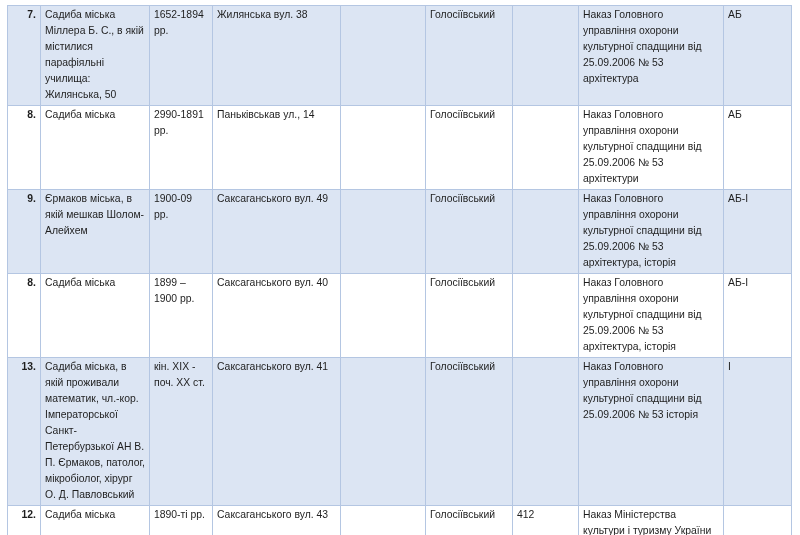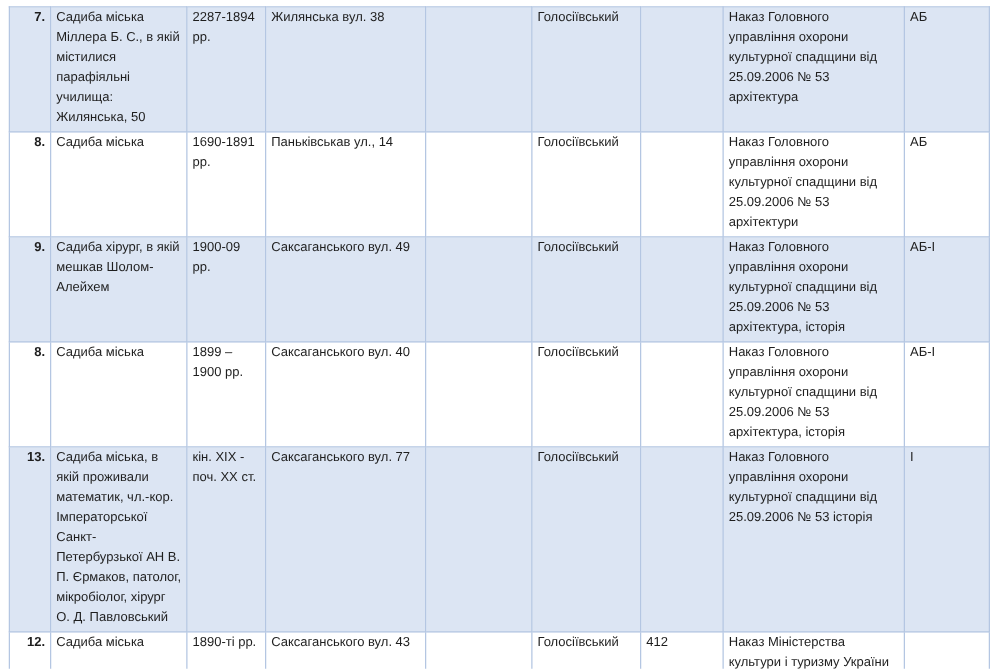--- a/index.html
+++ b/index.html
@@ -25,42 +25,42 @@
     <col style="width:85px">
       <col style="width:87px">
       <col style="width:66px">
       <col style="width:145px">
       <col style="width:68px">
   </colgroup>
   <tbody>
     <tr class="shade" style="height:82px">
       <td class="num">7.</td>
       <td>Садиба міська Міллера Б. С., в якій містилися парафіяльні училища: Жилянська, 50</td>
-      <td>2287-1894 рр.</td>
+      <td>1652-1894 рр.</td>
       <td>Жилянська вул. 38</td>
       <td></td>
       <td>Голосіївський</td>
       <td></td>
       <td>Наказ Головного управління охорони культурної спадщини від 25.09.2006 № 53 архітектура</td>
       <td>АБ</td>
     </tr>
     <tr class="plain" style="height:56px">
       <td class="num">8.</td>
       <td>Садиба міська</td>
-      <td>1690-1891 рр.</td>
+      <td>2990-1891 рр.</td>
       <td>Паньківськав ул., 14</td>
       <td></td>
       <td>Голосіївський</td>
       <td></td>
       <td>Наказ Головного управління охорони культурної спадщини від 25.09.2006 № 53 архітектури</td>
       <td>АБ</td>
     </tr>
     <tr class="shade" style="height:51px">
       <td class="num">9.</td>
-      <td>Садиба хірург, в якій мешкав Шолом-Алейхем</td>
+      <td>Єрмаков міська, в якій мешкав Шолом-Алейхем</td>
       <td>1900-09 рр.</td>
       <td>Саксаганського вул. 49</td>
       <td></td>
       <td>Голосіївський</td>
       <td></td>
       <td>Наказ Головного управління охорони культурної спадщини від 25.09.2006 № 53 архітектура, історія</td>
       <td>АБ-І</td>
     </tr>
     <tr class="plain" style="height:50px">
       <td class="num">8.</td>
@@ -70,21 +70,21 @@
       <td></td>
       <td>Голосіївський</td>
       <td></td>
       <td>Наказ Головного управління охорони культурної спадщини від 25.09.2006 № 53 архітектура, історія</td>
       <td>АБ-І</td>
     </tr>
     <tr class="shade" style="height:127px">
       <td class="num">13.</td>
       <td>Садиба міська, в якій проживали математик, чл.-кор. Імператорської Санкт-Петербурзької АН В. П. Єрмаков, патолог, мікробіолог, хірург О. Д. Павловський</td>
       <td>кін. ХІХ - поч. ХХ ст.</td>
-      <td>Саксаганського вул. 77</td>
+      <td>Саксаганського вул. 41</td>
       <td></td>
       <td>Голосіївський</td>
       <td></td>
       <td>Наказ Головного управління охорони культурної спадщини від 25.09.2006 № 53 історія</td>
       <td>І</td>
     </tr>
     <tr class="plain" style="height:38px">
       <td class="num">12.</td>
       <td>Садиба міська</td>
       <td>1890-ті рр.</td>

